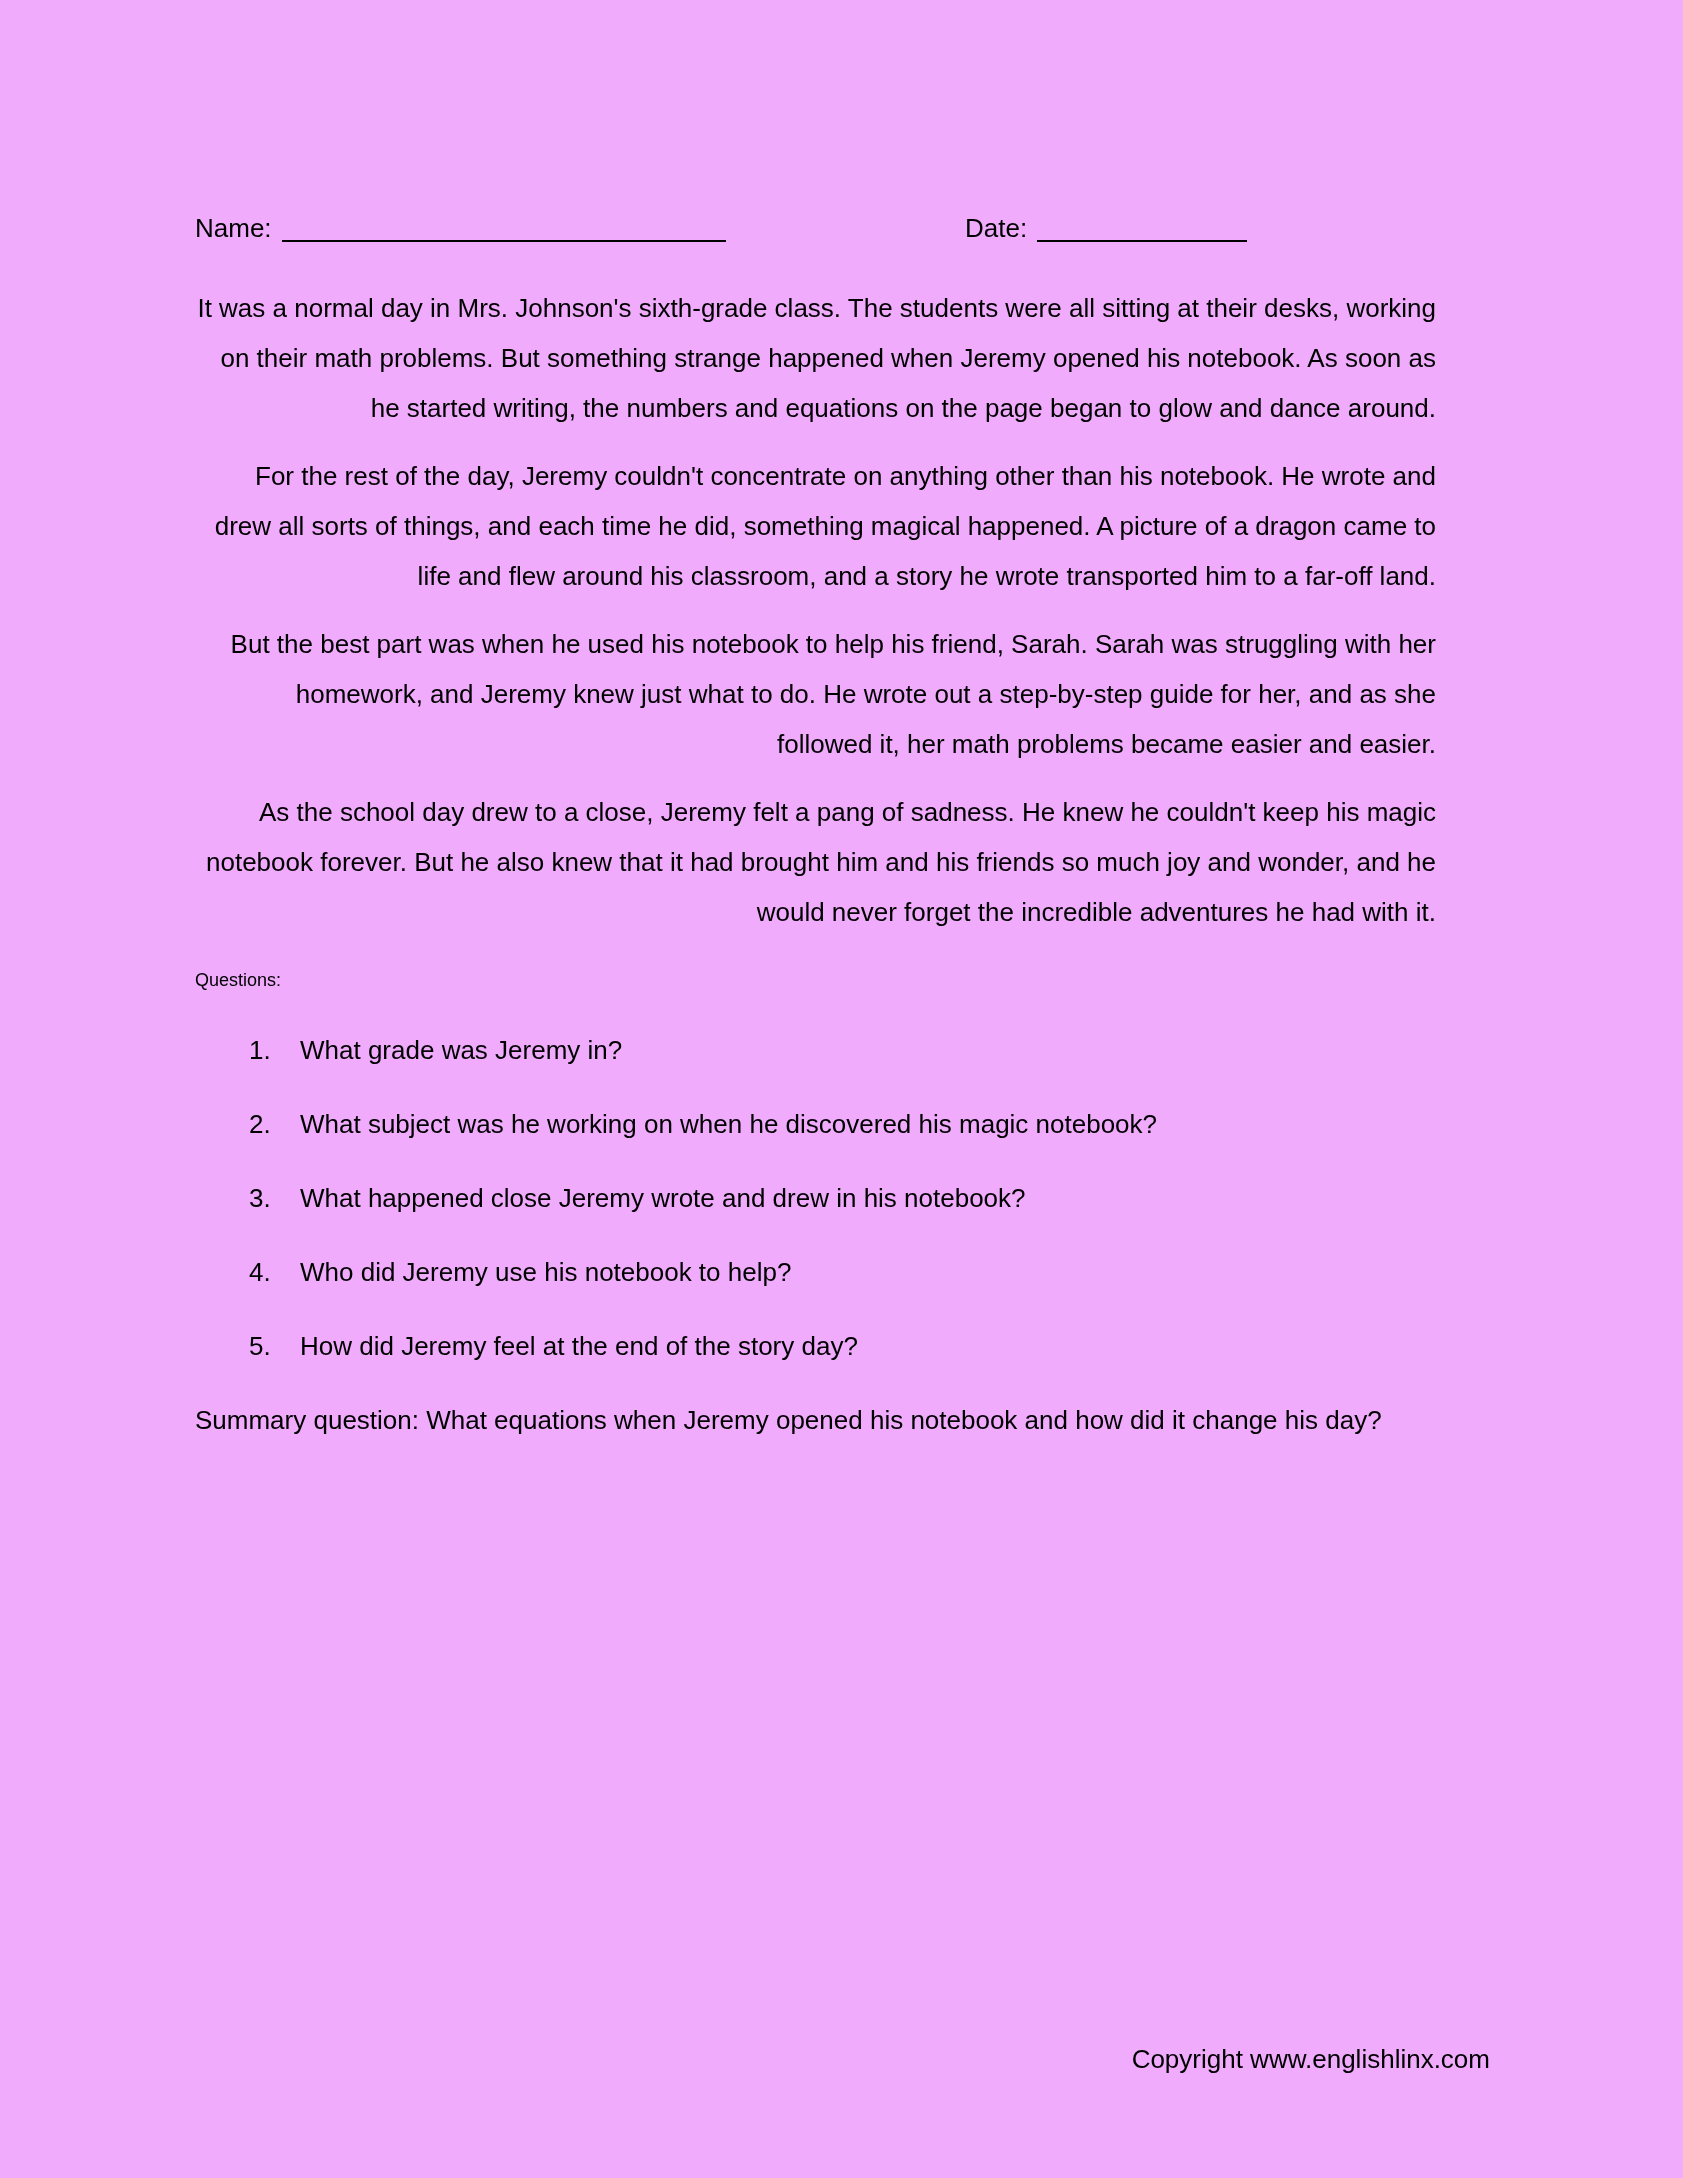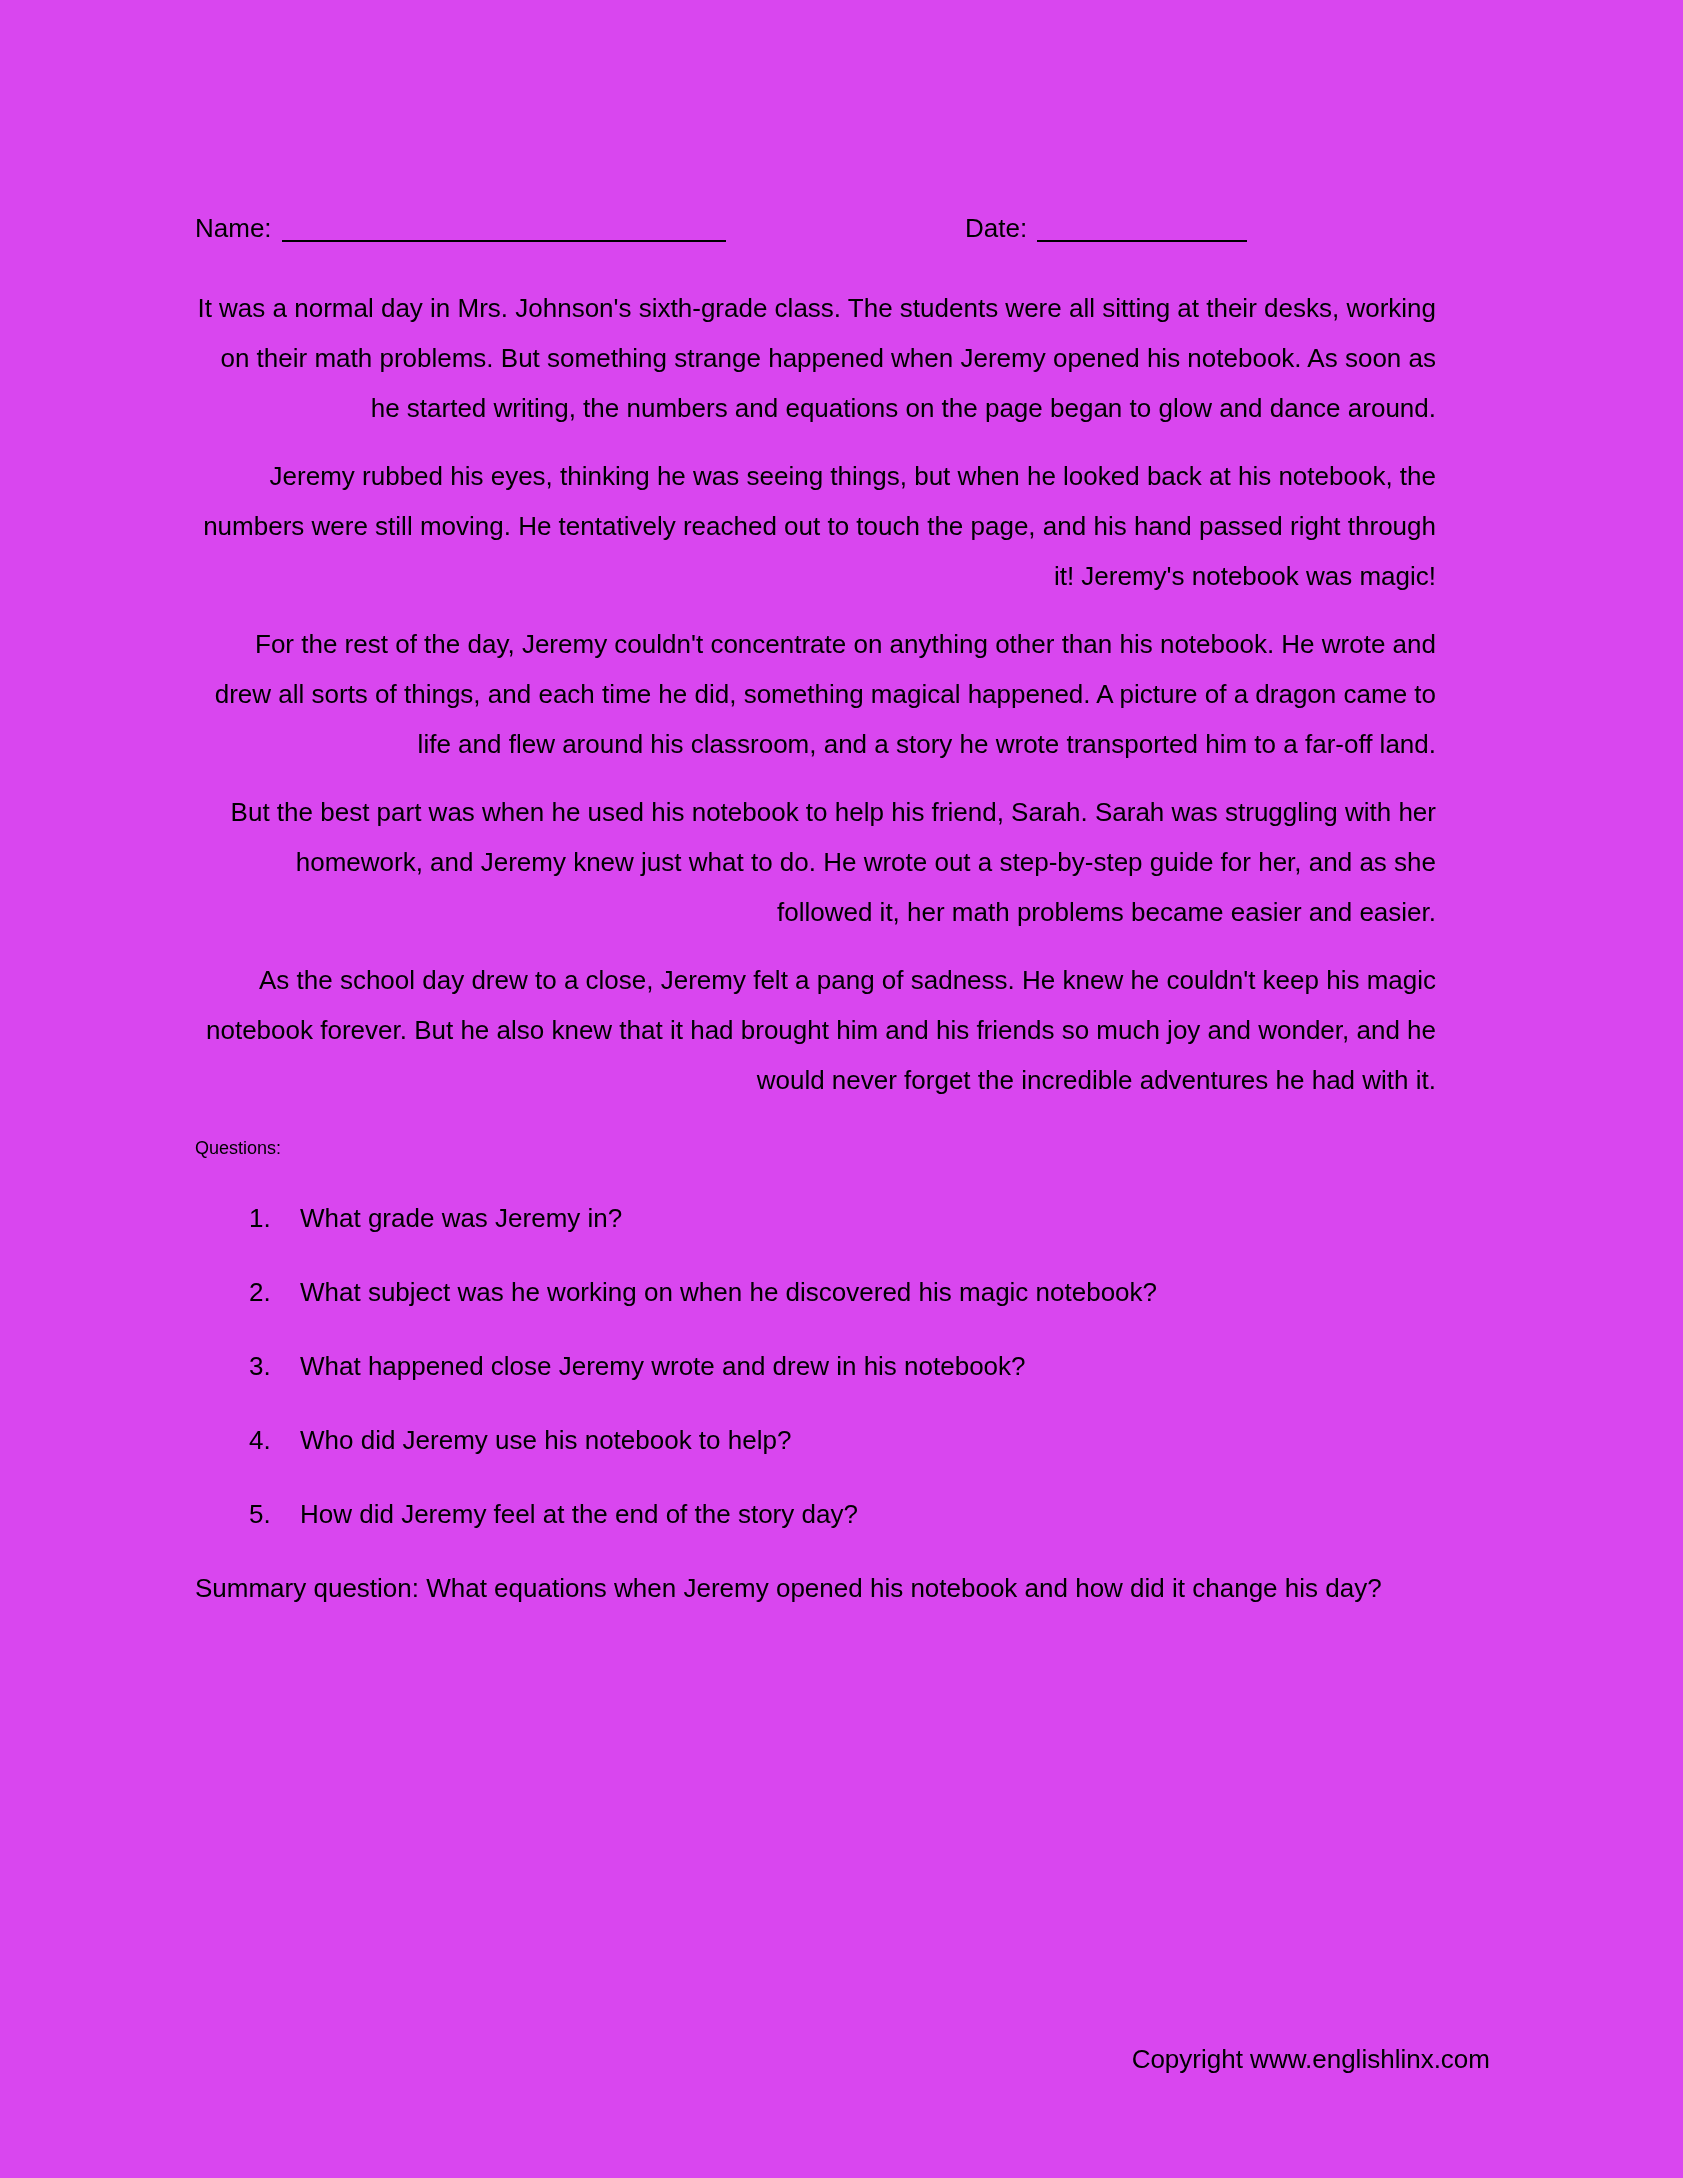--- a/index.html
+++ b/index.html
@@ -1,21 +1,21 @@
 <!DOCTYPE html>
 <html><head>
 <meta charset="utf-8">
 <style>
   * { margin: 0; padding: 0; box-sizing: border-box; }
   html, body { background: #ffffff; }
   .page {
     position: relative;
     width: 1683px;
     height: 2178px;
-    background: #d946ef;
+    background: #f0abfc;
     color: #000000;
     font-family: "Liberation Sans", sans-serif;
     overflow: hidden;
   }
   .content {
     position: absolute;
     left: 195px;
     top: 203px;
     width: 1241px;
   }
@@ -99,21 +99,20 @@
     <div class="header-row">
       <span class="label">Name:</span><span class="blank-line name-line"></span>
       <span class="date-group">
         <span class="label">Date:</span><span class="blank-line date-line"></span>
       </span>
     </div>
 
 
     <div class="story">
       <p>It was a normal day in Mrs. Johnson's sixth-grade class. The students were all sitting at their desks, working on their math problems. But something strange happened when Jeremy opened his notebook. As soon as he started writing, the numbers and equations on the page began to glow and dance around.</p>
-      <p>Jeremy rubbed his eyes, thinking he was seeing things, but when he looked back at his notebook, the numbers were still moving. He tentatively reached out to touch the page, and his hand passed right through it! Jeremy's notebook was magic!</p>
       <p>For the rest of the day, Jeremy couldn't concentrate on anything other than his notebook. He wrote and drew all sorts of things, and each time he did, something magical happened. A picture of a dragon came to life and flew around his classroom, and a story he wrote transported him to a far-off land.</p>
       <p>But the best part was when he used his notebook to help his friend, Sarah. Sarah was struggling with her homework, and Jeremy knew just what to do. He wrote out a step-by-step guide for her, and as she followed it, her math problems became easier and easier.</p>
       <p>As the school day drew to a close, Jeremy felt a pang of sadness. He knew he couldn't keep his magic notebook forever. But he also knew that it had brought him and his friends so much joy and wonder, and he would never forget the incredible adventures he had with it.</p>
     </div>
 
     <div class="questions-heading">Questions:</div>
 
     <div class="question-list">
       <div class="q-row">
         <span class="q-num">1.</span>

